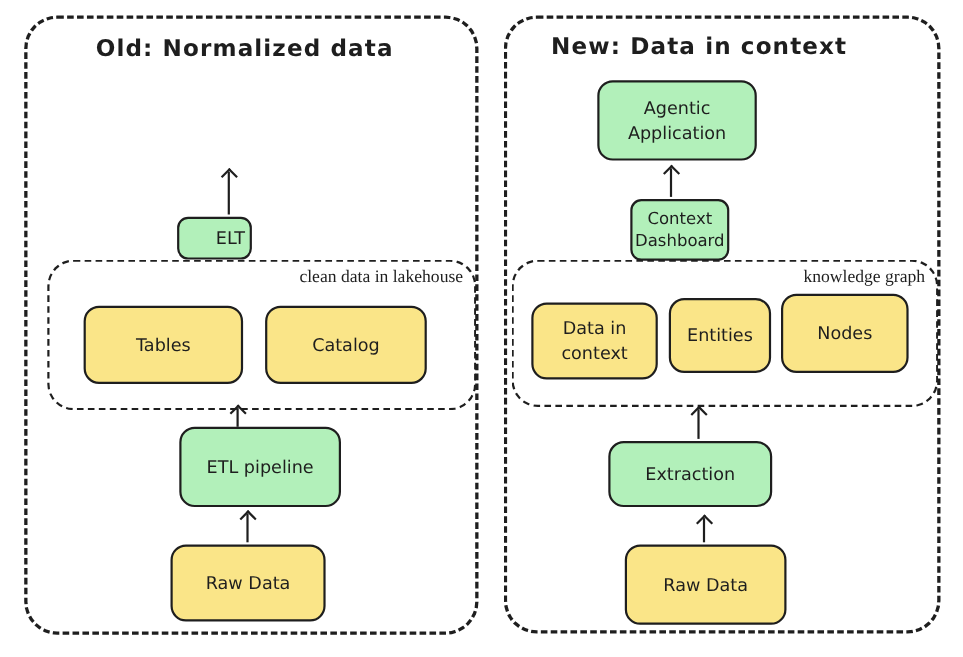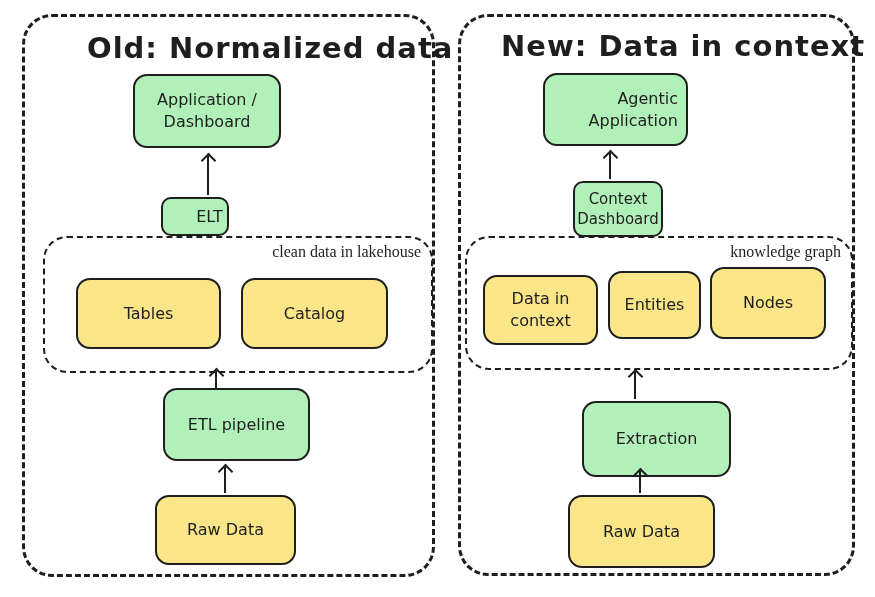--- a/index.html
+++ b/index.html
@@ -14,21 +14,21 @@
   .canvas{
     position:relative;width:875px;height:597px;background:var(--bg);overflow:hidden;
   }
   
   .panel{
     position:absolute;border:3px dashed var(--stroke);border-radius:30px;
   }
   .panel-left{left:22px;top:14px;width:413px;height:563px;}
   .panel-right{left:458px;top:14px;width:397px;height:562px;}
   .panel-title{
-    position:absolute;font-size:29px;letter-spacing:1px;
+    position:absolute;font-size:21px;letter-spacing:1px;
     white-space:nowrap;line-height:1.1;
   }
   .t-old{left:62px;top:16px;width:350px;}
   .t-new{left:40px;top:14px;width:355px;}
   
   .box{
     position:absolute;border:2px solid var(--stroke);border-radius:14px;
     display:flex;align-items:center;justify-content:center;text-align:center;
     font-size:16px;line-height:1.35;padding:4px 8px;
   }
@@ -55,43 +55,40 @@
   .ar1{left:176px;top:136px;height:42px;}
   .b-elt{left:136px;top:180px;width:68px;height:39px;border-radius:10px;padding-left:37px;}
   .c-lake{left:18px;top:219px;width:390px;height:137px;}
   .b-tables{left:51px;top:261px;width:145px;height:71px;}
   .b-catalog{left:216px;top:261px;width:147px;height:71px;}
   .ar2{left:184px;top:351px;height:20px;}
   .b-etl{left:126px;top:371px;width:147px;height:73px;margin-left:12px;}
   .ar3{left:193px;top:447px;height:29px;}
   .b-raw1{left:130px;top:478px;width:141px;height:70px;}
   
-  .b-agentic{left:82px;top:56px;width:145px;height:73px;text-align:right;}
+  .b-agentic{left:82px;top:56px;width:145px;height:73px;}
   .ar4{left:142px;top:133px;height:29px;}
   .b-context{left:112px;top:164px;width:90px;height:56px;border-radius:10px;font-size:15px;}
   .c-kg{left:4px;top:219px;width:388px;height:134px;}
   .b-dic{left:22px;top:258px;width:115px;height:70px;}
   .b-entities{left:147px;top:254px;width:93px;height:68px;}
   .b-nodes{left:249px;top:250px;width:116px;height:72px;}
   .ar5{left:167px;top:352px;height:30px;}
-  .b-extraction{left:121px;top:384px;width:149px;height:76px;}
+  .b-extraction{left:92px;top:384px;width:149px;height:60px;}
   .ar6{left:172px;top:451px;height:25px;}
   .b-raw2{left:107px;top:478px;width:147px;height:73px;}
 </style>
 </head>
 <body>
 
 <div class="canvas">
 
   <section class="panel panel-left">
     <h2 class="panel-title t-old">Old: Normalized data</h2>
 
-    <div class="box green b-app">
-      <span>Application / Dashboard</span>
-    </div>
 
     <div class="arrow ar1"></div>
 
     <div class="box green b-elt">
       <span>ELT</span>
     </div>
 
     <div class="container c-lake">
       <span class="c-label">clean data in lakehouse</span>
     </div>

